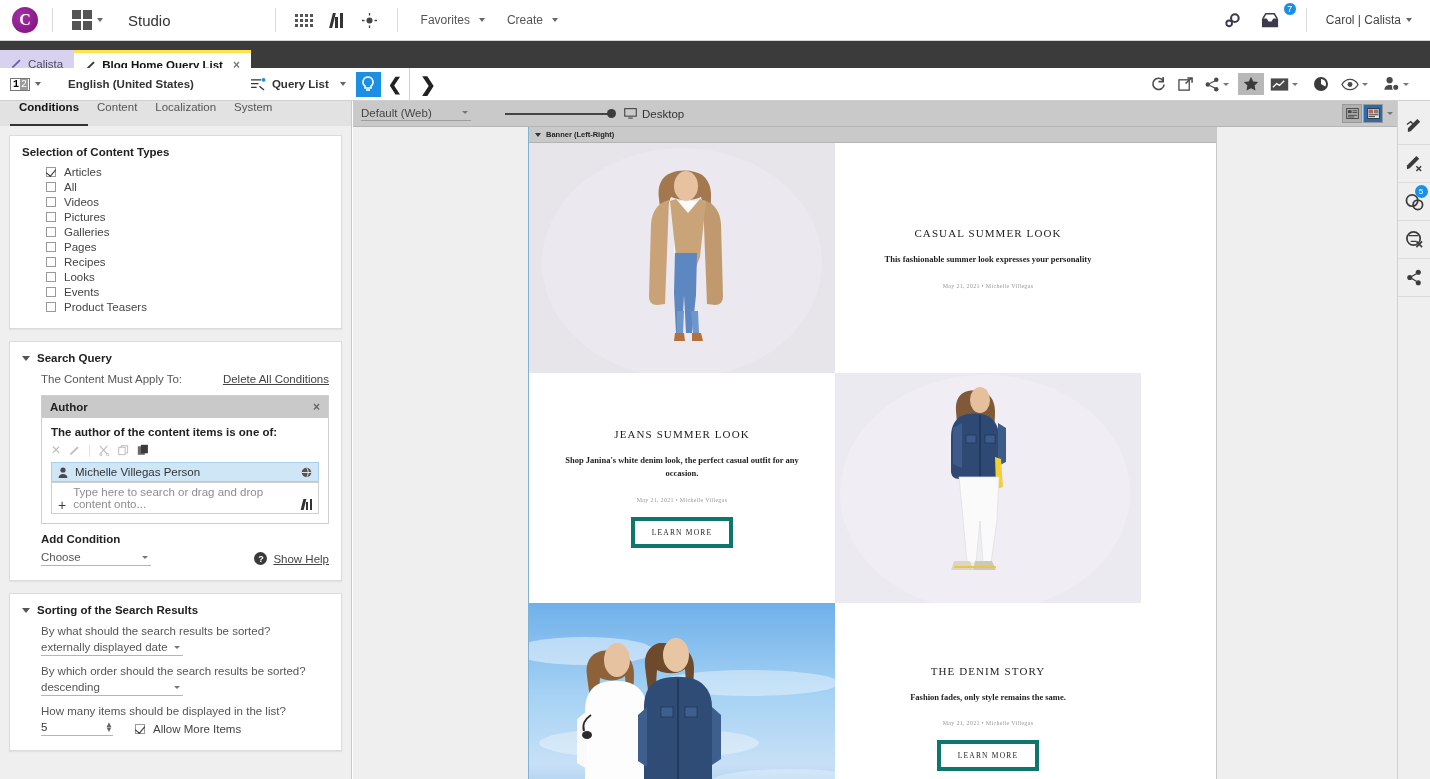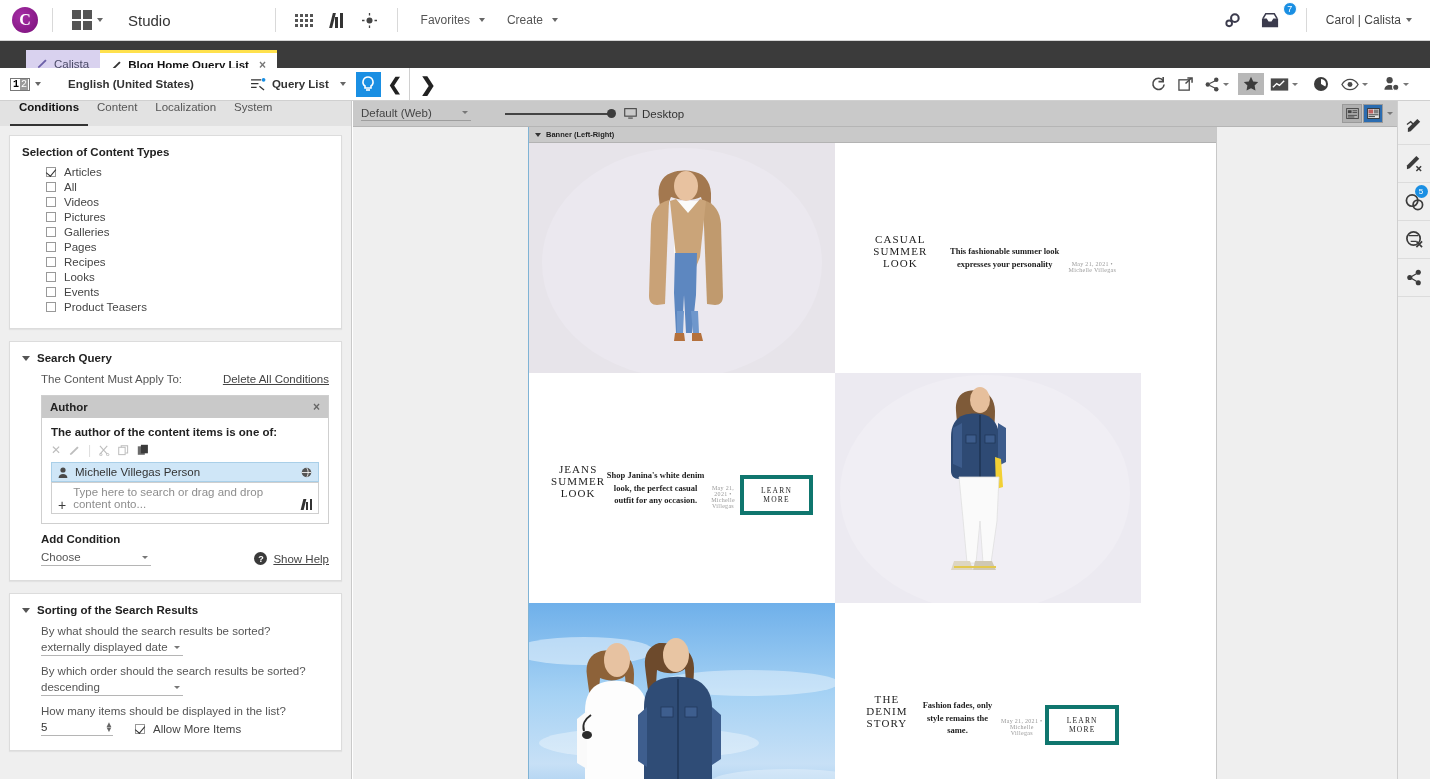--- a/index.html
+++ b/index.html
@@ -42,21 +42,21 @@
   .user-name { font-size:12px; color:#444; padding-left:14px; }
   .badge {
     position:absolute; top:-5px; right:-7px; background:#1a8fe3; color:#fff;
     border-radius:50%; width:14px; height:14px; font-size:9px;
     display:flex; align-items:center; justify-content:center; border:1px solid #fff;
   }
 
   
   .tabstrip {
     position:absolute; top:41px; left:0; width:1430px; height:36px;
-    background:#3b3b3b; display:flex; align-items:flex-end;padding-left:26px;
+    background:#3b3b3b; display:flex; align-items:flex-end;
   }
   .tab {
     height:27px; display:flex; align-items:center; gap:6px;
     padding:0 11px; font-size:11.5px; cursor:pointer; position:relative;
   }
   .tab.inactive { background:#d9d2ef; color:#4a4a66; }
   .tab.active { background:#ffffff; color:#111; font-weight:bold; border-top:3px solid #ffe14d; }
   .pen { width:11px;height:11px; flex:none;}
   .tabclose { color:#777; font-size:12px; margin-left:4px; }
 
@@ -152,21 +152,21 @@
   .page { position:absolute; left:175px; top:0px; width:689px; background:#fff;
      border-left:1px solid #7fb3d5; border-right:1px solid #c8c8c8; }
   .bannerbar { background:#c9c9c9; height:16px; display:flex; align-items:center; gap:5px; padding-left:6px;
      border-bottom:1px solid #b3b3b3;}
   .bannerbar .tri2 { width:0;height:0;border-left:3px solid transparent;border-right:3px solid transparent;border-top:4px solid #333;}
   .bannerbar span { font-size:7.5px; color:#222; font-weight:bold; }
 
   .bgrid { position:relative; }
   .brow { display:flex; }
   .bcell { width:306px; height:230px; position:relative; overflow:hidden; }
-  .bcell.txt { display:flex; align-items:center; justify-content:center; padding:0 22px; text-align:center; background:#fff;}
+  .bcell.txt { display:flex; flex-direction:column; align-items:center; justify-content:center; padding:0 22px; text-align:center; background:#fff;}
   .bhead { font-family:"Liberation Serif", serif; font-size:11px; letter-spacing:1.1px; color:#1d1d1d; margin-bottom:14px;}
   .bsub { font-family:"Liberation Serif", serif; font-size:8.5px; color:#1d1d1d; line-height:1.5; max-width:240px; font-weight:bold;}
   .bmeta { font-family:"Liberation Serif", serif; font-size:6px; color:#9a9a9a; margin-top:17px; letter-spacing:.3px;}
   .bbtn { font-family:"Liberation Serif", serif; font-size:7.5px; letter-spacing:1.2px; color:#1d1d1d;
      border:4px solid #0f766e; padding:7px 17px; margin-top:14px; background:#fff; cursor:pointer;}
 
   
   .ph-studio { background:#e6e3ec; width:100%; height:100%; position:relative; }
   .ph-studio2 { background:#eceaf0; width:100%; height:100%; position:relative; }
   .ph-sky { width:100%; height:100%; position:relative;

